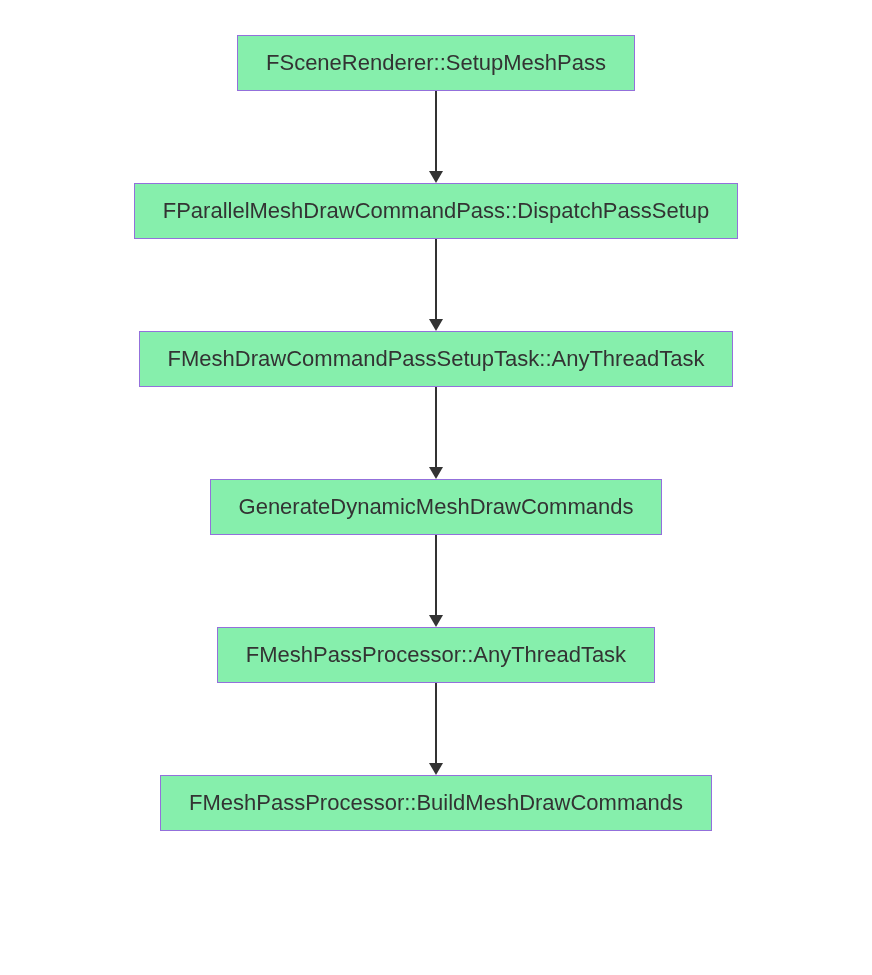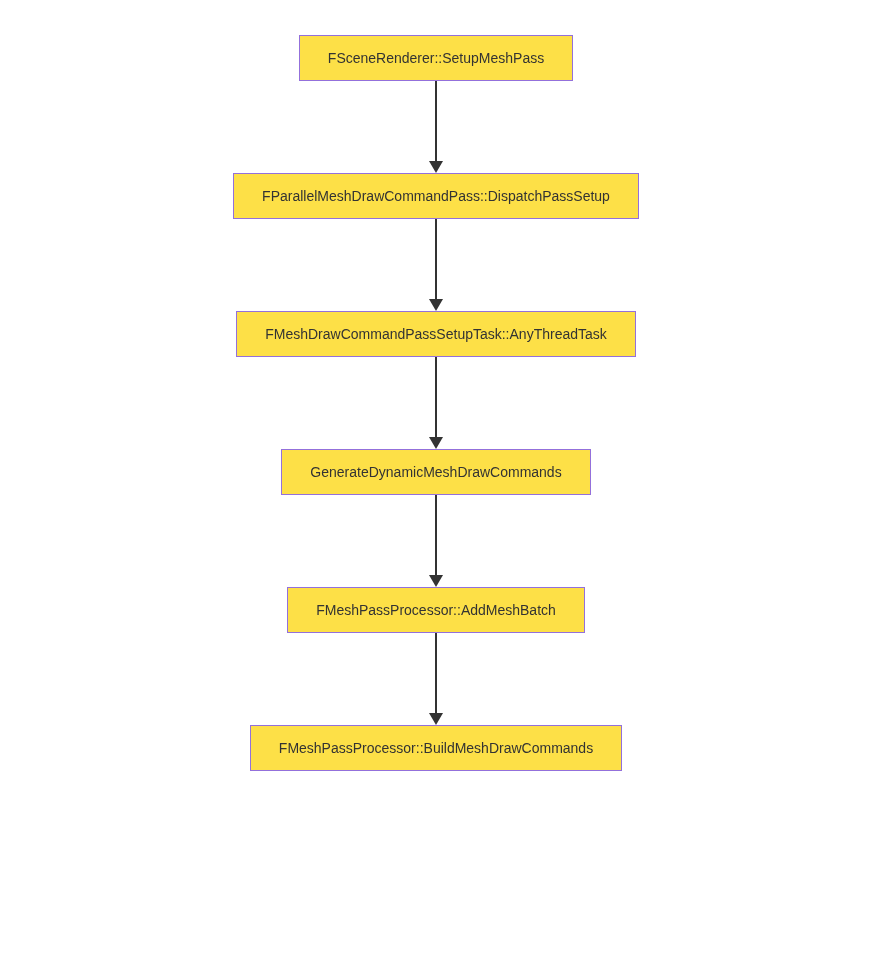--- a/index.html
+++ b/index.html
@@ -12,24 +12,24 @@
       height: 975px;
       background: #ffffff;
       font-family: 'Segoe UI', Tahoma, Geneva, Verdana, sans-serif;
       display: flex;
       flex-direction: column;
       align-items: center;
       justify-content: flex-start;
       padding-top: 35px;
     }
     .node {
-      background: #fde047;
+      background: #86efac;
       border: 1px solid #9370DB;
       padding: 14px 28px;
-      font-size: 14px;
+      font-size: 22px;
       color: #333333;
       text-align: center;
       white-space: nowrap;
     }
     .arrow {
       display: flex;
       flex-direction: column;
       align-items: center;
       justify-content: center;
       height: 92px;
@@ -81,21 +81,21 @@
 <div class="node">
   <span>GenerateDynamicMeshDrawCommands</span>
 </div>
 
 <div class="arrow">
   <div class="arrow-line"></div>
   <div class="arrow-head"></div>
 </div>
 
 <div class="node">
-  <span>FMeshPassProcessor::AddMeshBatch</span>
+  <span>FMeshPassProcessor::AnyThreadTask</span>
 </div>
 
 <div class="arrow">
   <div class="arrow-line"></div>
   <div class="arrow-head"></div>
 </div>
 
 <div class="node">
   <span>FMeshPassProcessor::BuildMeshDrawCommands</span>
 </div>

